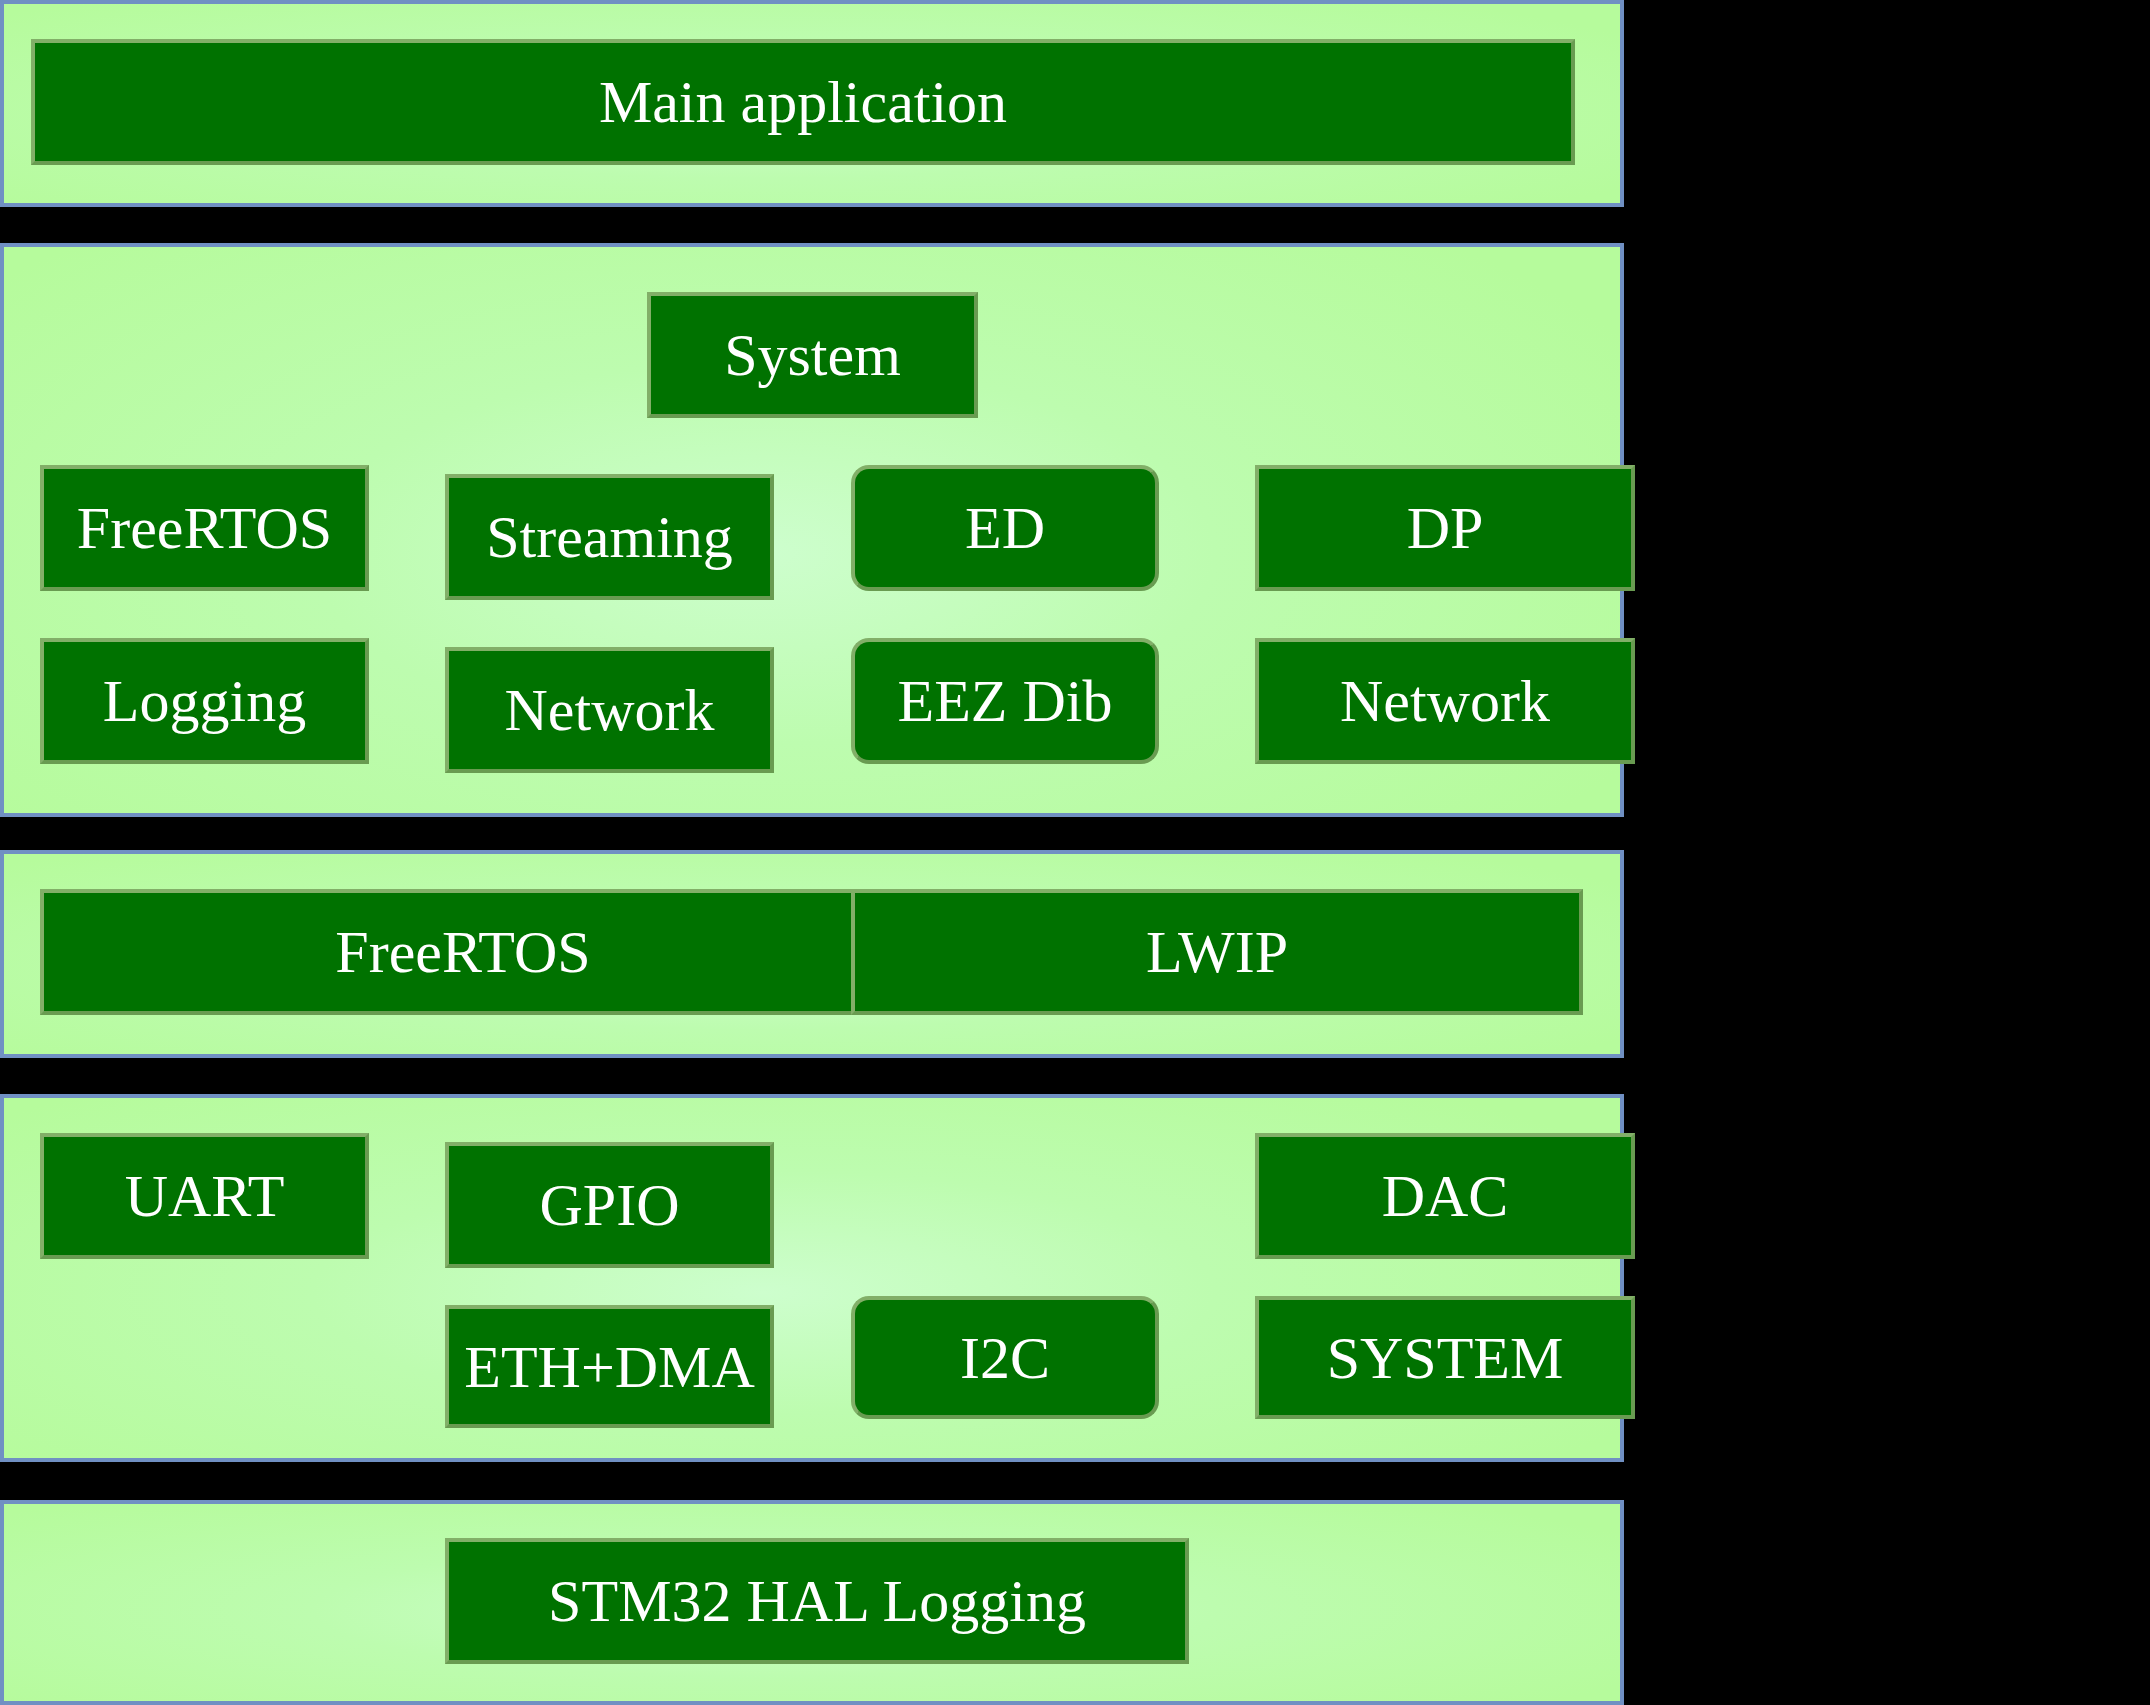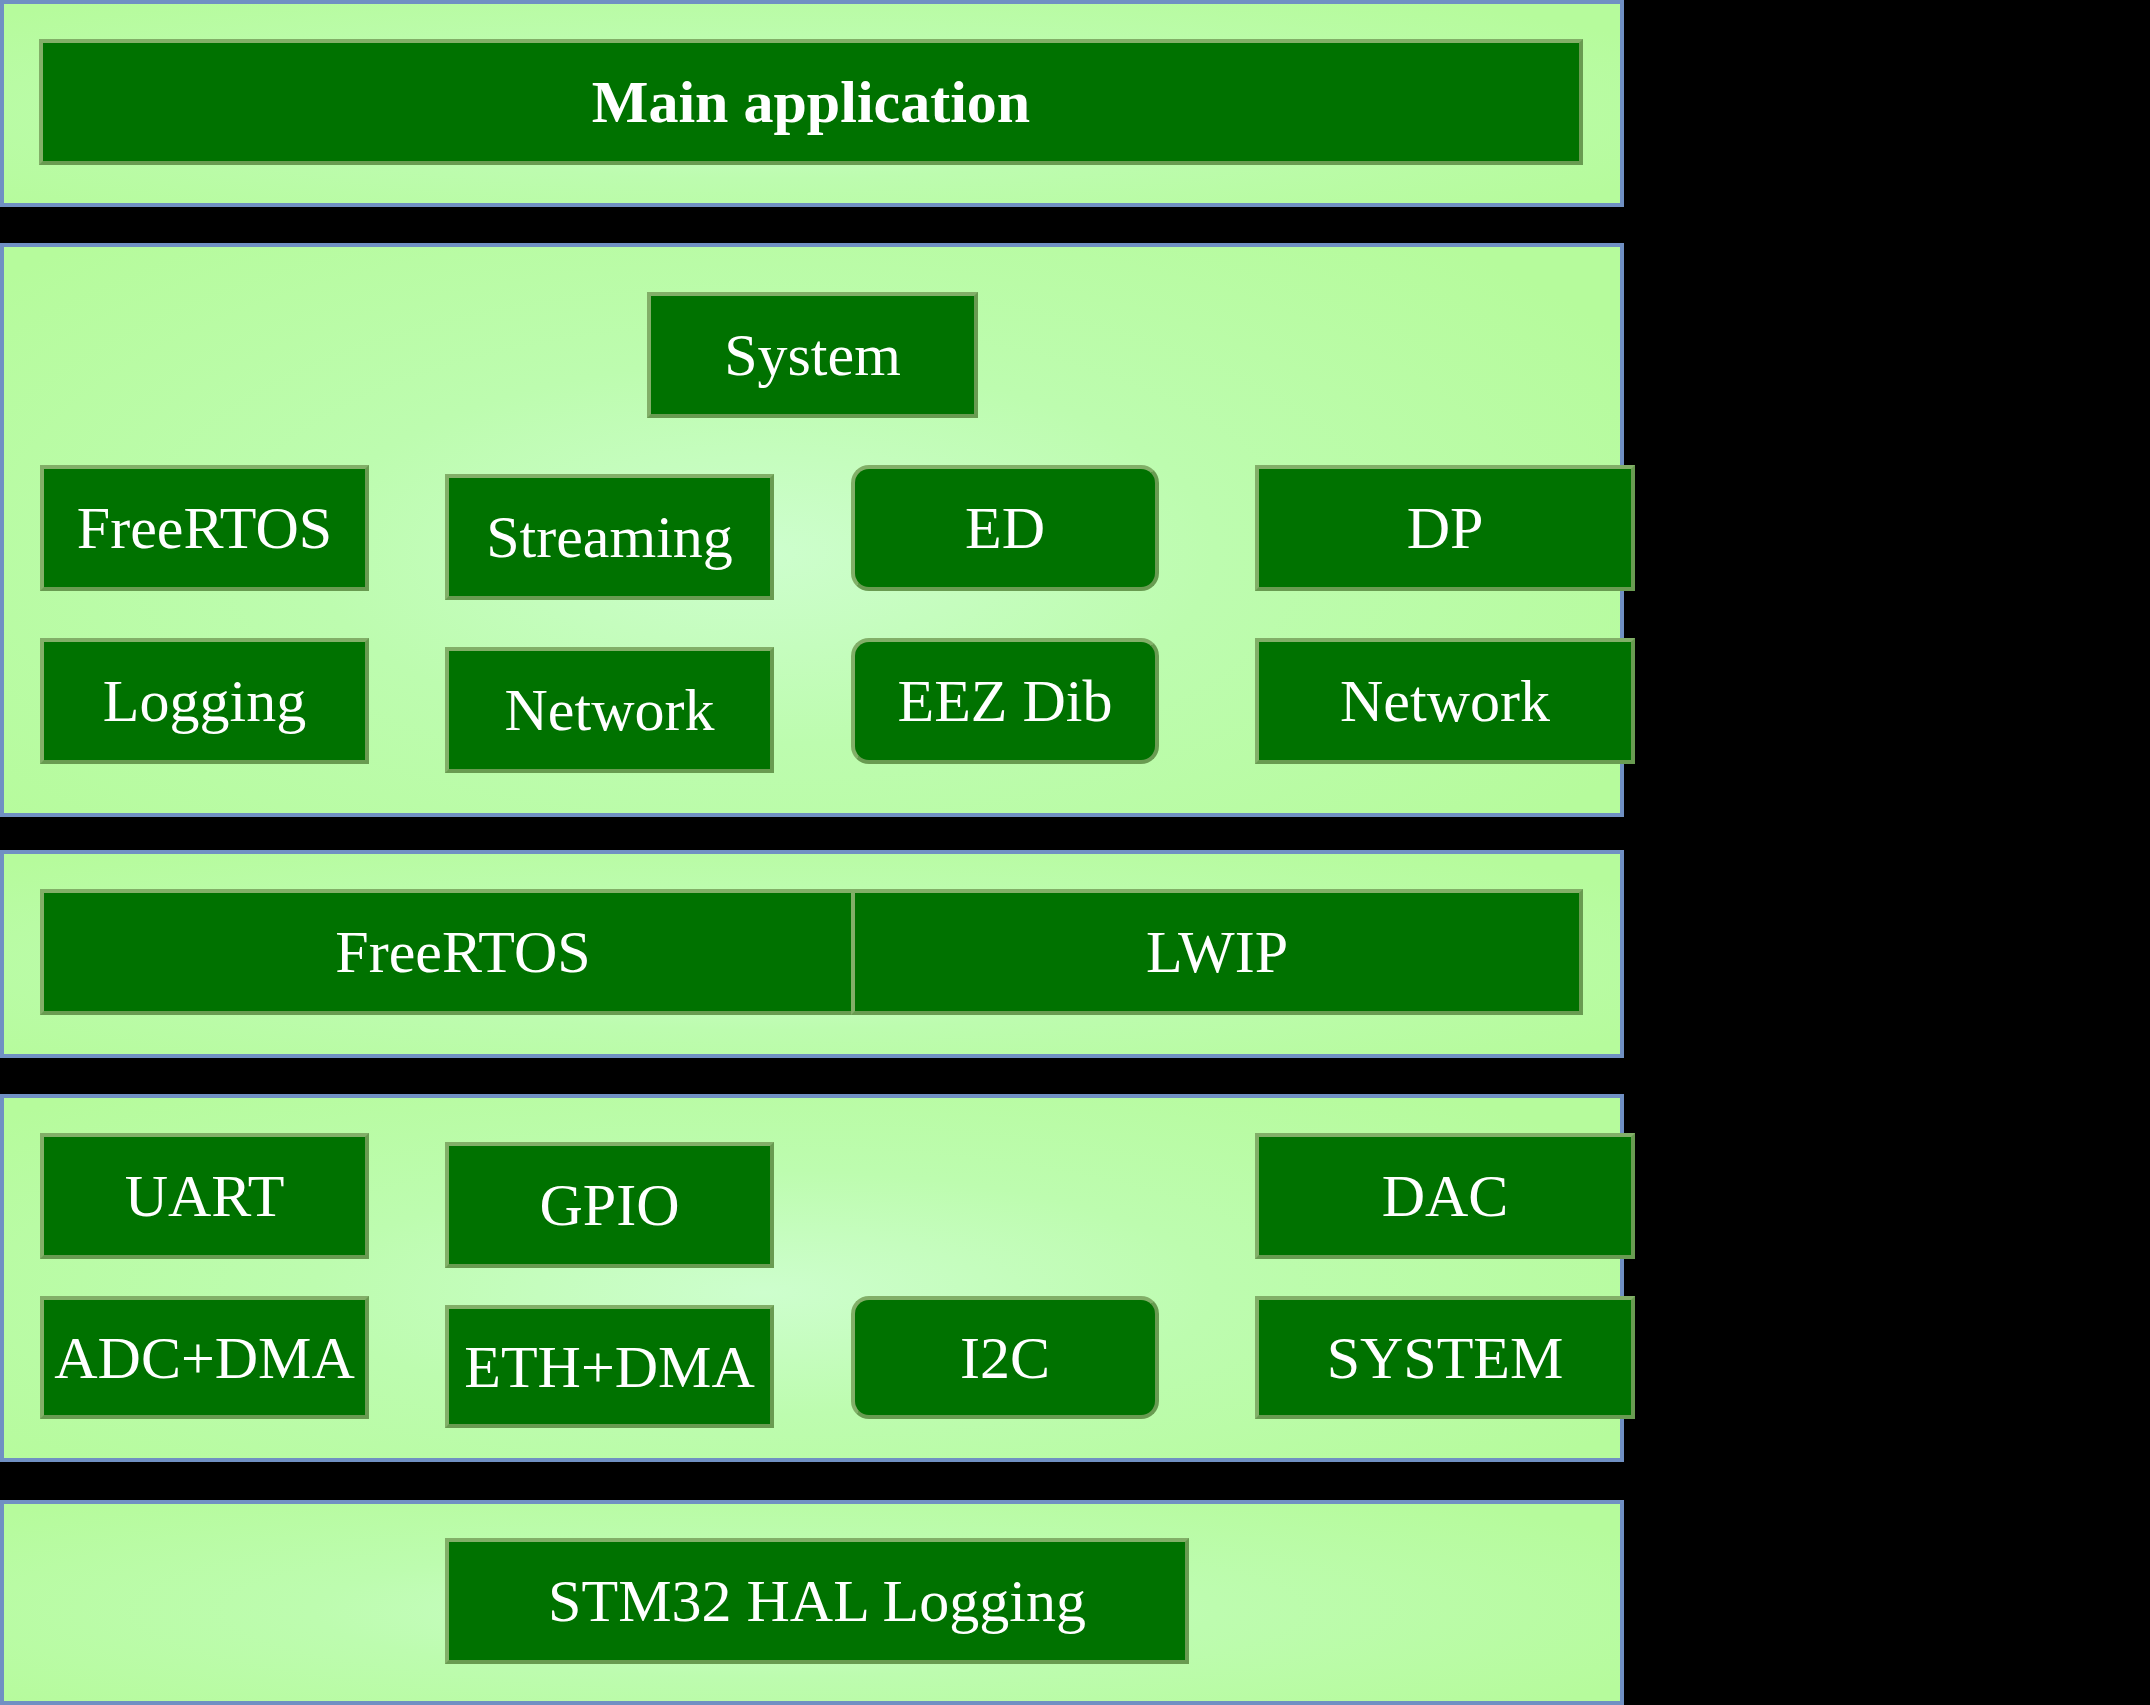--- a/index.html
+++ b/index.html
@@ -39,21 +39,21 @@
     display: flex;
     align-items: center;
     justify-content: center;
     font-size: 60px;
     line-height: 1;
     white-space: nowrap;
     text-align: center;
   }
 
   
-  .box-main { left: 35px; top: 35px; width: 1544px; height: 126px; font-weight: bold; }
+  .box-main { left: 27px; top: 35px; width: 1544px; height: 126px; }
 
   
   .col-1 { left: 36px;   width: 329px; }
   .col-2 { left: 441px;  width: 329px; margin-top: 9px; }
   .col-3 { left: 847px; width: 308px; border-radius: 18px; }
   .col-4 { left: 1251px; width: 380px; }
 
   
   .box-sys  { left: 643px; top: 45px; width: 331px; height: 126px; }
   .sys-row1 { top: 218px; height: 126px; }
@@ -97,21 +97,20 @@
   <div class="panel" id="panel-os">
     <div class="gbox os-row box-rtos">FreeRTOS</div>
     <div class="gbox os-row box-lwip">LWIP</div>
   </div>
 
   <div class="panel" id="panel-peripherals">
     <div class="gbox hw-row1 col-2">GPIO</div>
     <div class="gbox hw-row1 col-1">UART</div>
     <div class="gbox hw-row1 col-4">DAC</div>
 
-    <div class="gbox hw-row2 col-1">ADC+DMA</div>
     <div class="gbox hw-row2 col-2">ETH+DMA</div>
     <div class="gbox hw-row2 col-3">I2C</div>
     <div class="gbox hw-row2 col-4">SYSTEM</div>
   </div>
 
   <div class="panel" id="panel-hal">
     <div class="gbox box-hal">STM32 HAL Logging</div>
   </div>
 
 </div>

